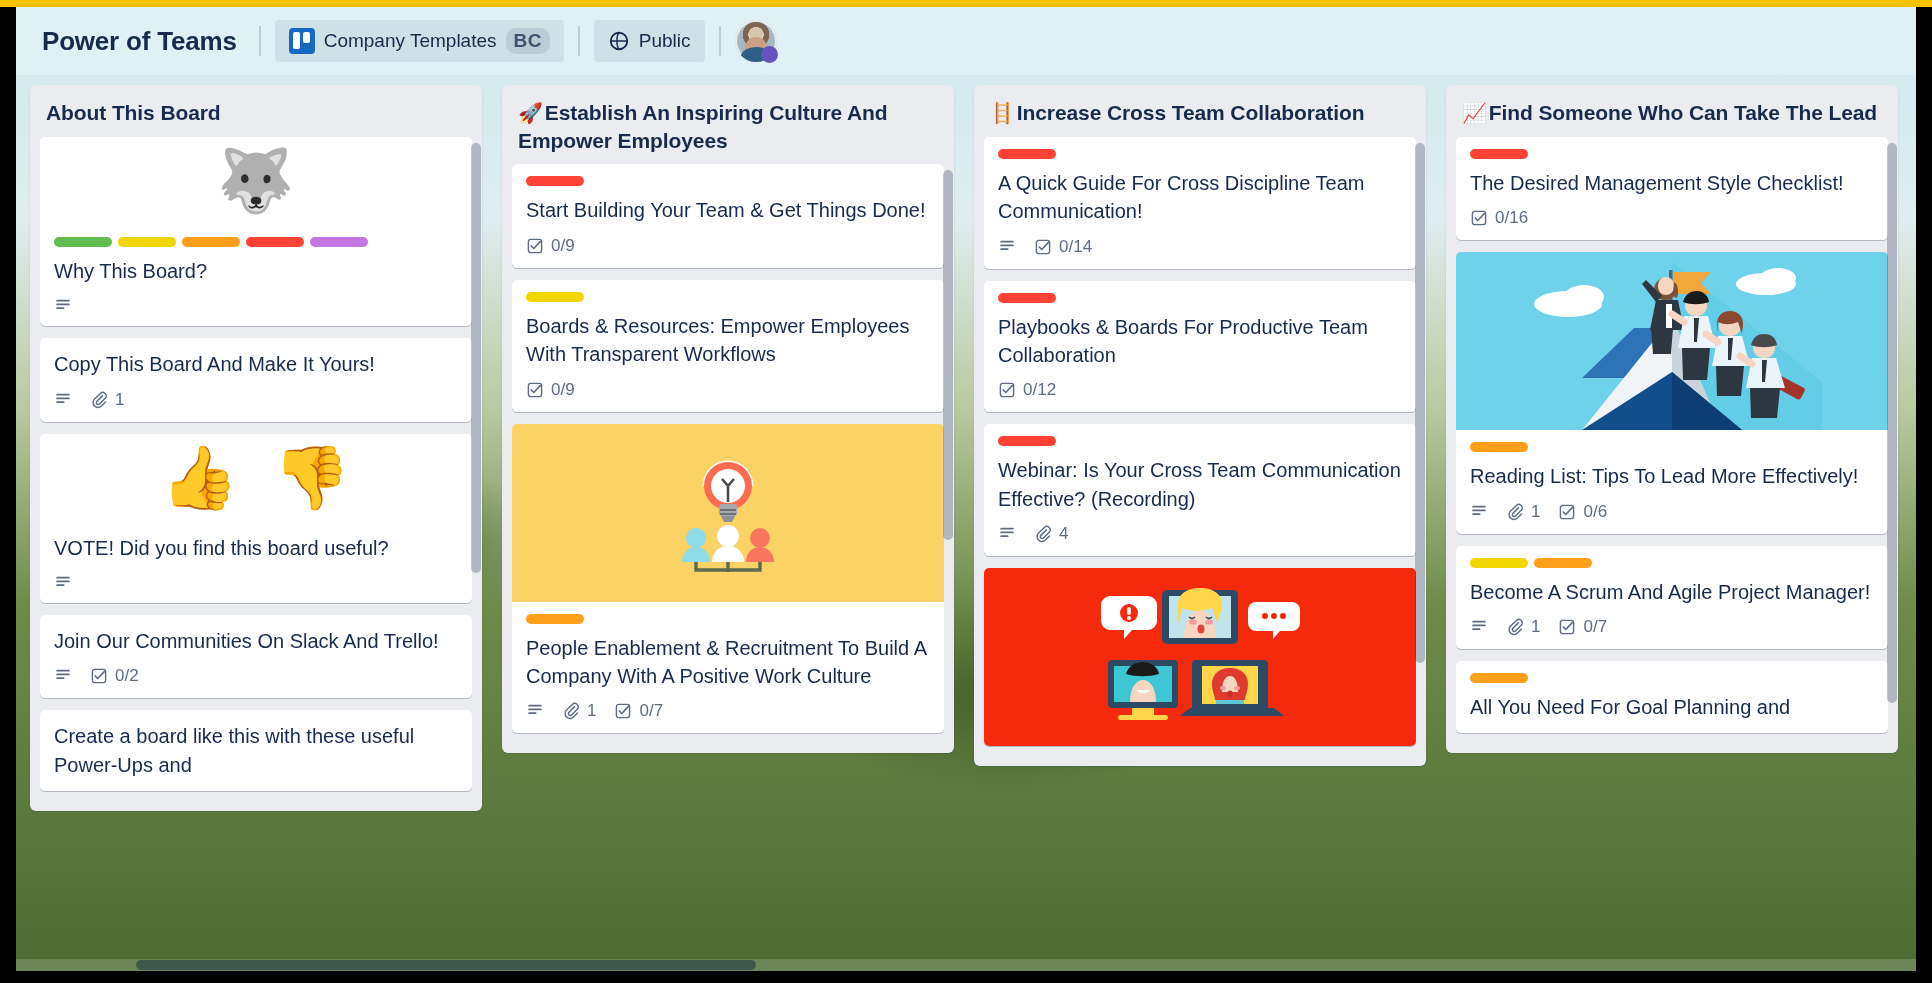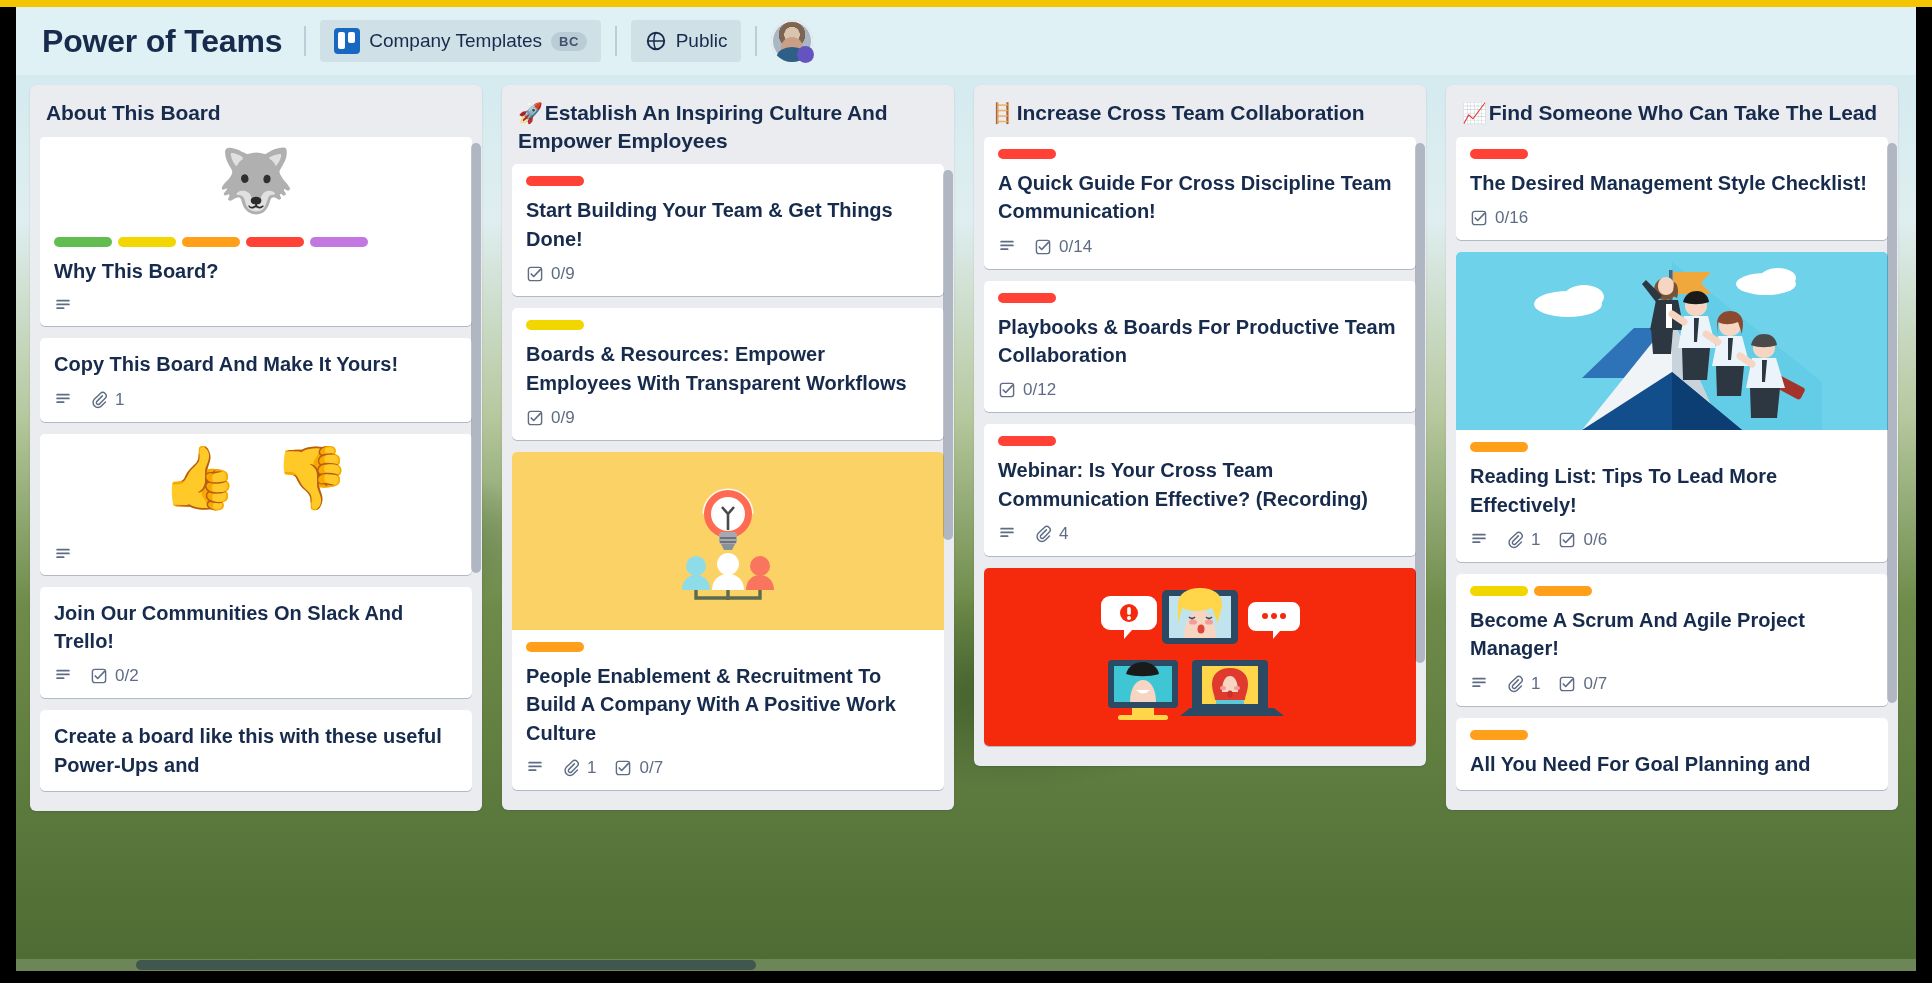--- a/index.html
+++ b/index.html
@@ -49,21 +49,21 @@
 
   
   #topbar {
     position: absolute; left:0; top:0; width:1900px; height:68px;
     background: rgba(226,242,246,0.86);
     display:flex; align-items:center;
     padding: 0 18px;
     z-index: 20;
   }
   #board-title {
-    font-size: 32px; font-weight: 700; color:#172B4D;
+    font-size: 26px; font-weight: 700; color:#172B4D;
     letter-spacing:-0.2px;
     white-space:nowrap;
     padding: 0 8px;
   }
   .divider { width:2px; height:30px; background: rgba(23,43,77,.18); margin: 0 14px; }
   .pill {
     display:flex; align-items:center; gap:9px;
     height:42px; padding: 0 14px;
     background: rgba(9,30,66,.08);
     border-radius: 4px;
@@ -73,21 +73,21 @@
   .trello-logo {
     width:26px; height:26px; border-radius:4px; background:#1668C1;
     position:relative; flex:none;
   }
   .trello-logo i { position:absolute; background:#fff; border-radius:2px; }
   .trello-logo i.a { left:4px; top:4px; width:7px; height:17px; }
   .trello-logo i.b { left:14px; top:4px; width:7px; height:11px; }
   .badge-bc {
     background: rgba(9,30,66,.10);
     border-radius:10px; padding:2px 8px;
-    font-size:13px; font-weight:600; color:#42526E; letter-spacing:.4px;
+    font-size:19px; font-weight:600; color:#42526E; letter-spacing:.4px;
   }
   .globe-ic { width:22px;height:22px;flex:none; }
   #avatar {
     width:42px;height:42px;border-radius:50%;
     background: radial-gradient(circle at 50% 35%, #d9c4ad 0 22%, #7d6552 23% 38%, #a8b7c4 39% 100%);
     position:relative; overflow:hidden; flex:none;
     box-shadow: inset 0 0 0 2px rgba(255,255,255,.75);
   }
   #avatar::before{
     content:""; position:absolute; left:50%; top:40%;
@@ -144,21 +144,21 @@
     border-radius:5px;
     box-shadow: 0 1px 0 rgba(9,30,66,.25);
     margin-bottom: 12px;
     overflow:hidden;
   }
   .card-body { padding: 12px 14px 12px 14px; }
   .labels { display:flex; gap:6px; margin-bottom: 10px; }
   .label { width:58px; height:10px; border-radius:5px; }
   .card-title {
     font-size: 20px; line-height: 1.42; color:#172B4D;
-    font-weight: 700;
+    font-weight: 400;
   }
   .badges { display:flex; align-items:flex-start; gap:18px; margin-top: 11px; color:#5E6C84; }
   .badge { display:flex; align-items:center; gap:7px; font-size:17px; color:#5E6C84; }
   .badge svg { display:block; }
 
   
   .cover { width:100%; display:block; }
   .cover-emoji {
     height: 88px; display:flex; align-items:center; justify-content:center;
     background:#fff; font-size:62px; line-height:1;
@@ -267,20 +267,21 @@
                   </span>
                 </div>
               </div>
             </div>
             <div class="card">
               <div class="cover cover-emoji" style="background:#FFFFFF;gap:34px;">
                 <span>👍</span>
                 <span>👎</span>
               </div>
               <div class="card-body">
+                <div class="card-title">VOTE! Did you find this board useful?</div>
                 <div class="badges">
                   <span class="badge">
                     <svg width="18" height="18" viewBox="0 0 24 24">
                       <rect x="3" y="5" width="18" height="2.4" rx="1.2" fill="#5E6C84"></rect>
                       <rect x="3" y="10" width="18" height="2.4" rx="1.2" fill="#5E6C84"></rect>
                       <rect x="3" y="15" width="11" height="2.4" rx="1.2" fill="#5E6C84"></rect>
                     </svg>
                   </span>
                 </div>
               </div>

